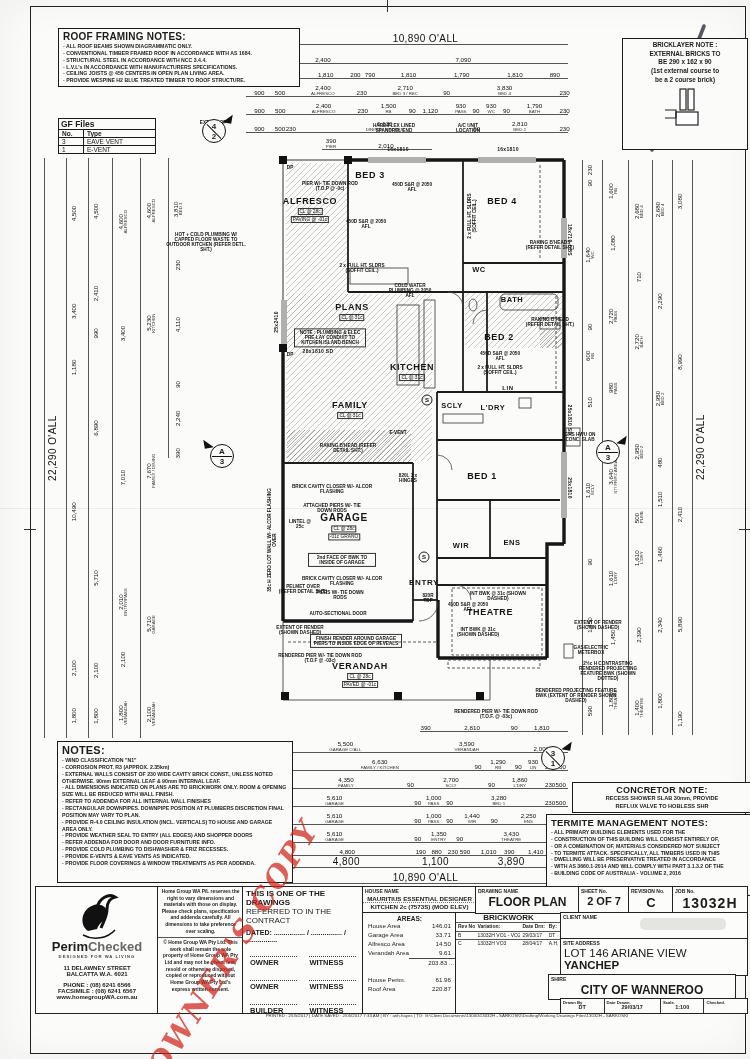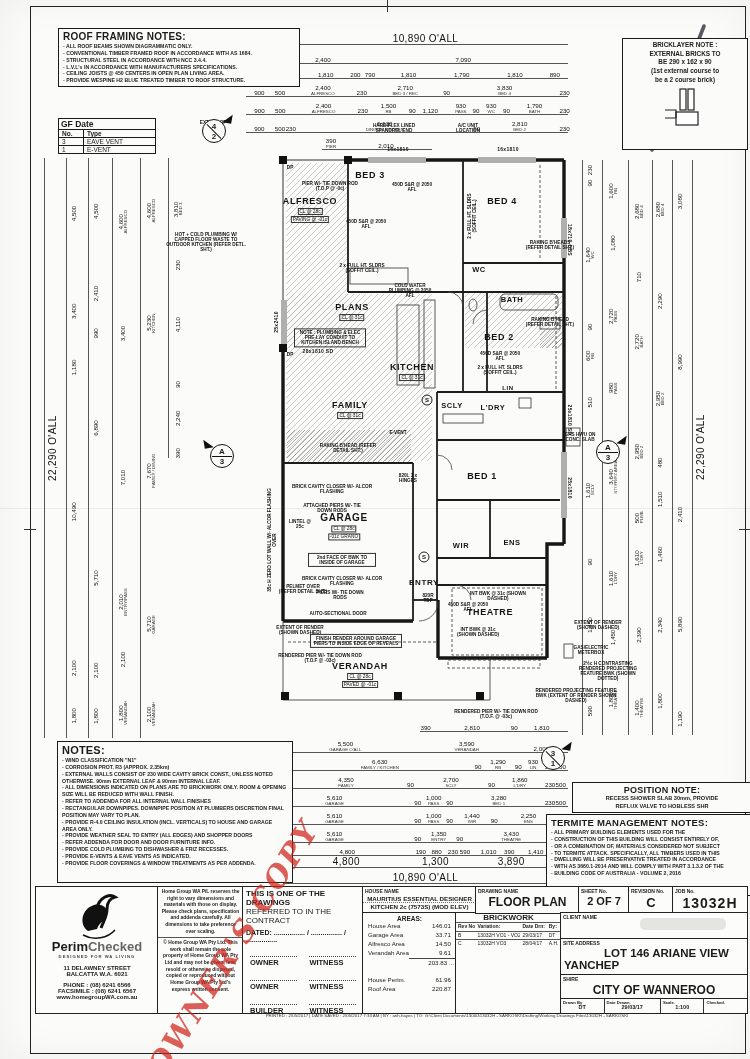--- a/index.html
+++ b/index.html
@@ -188,21 +188,21 @@
         <li>ALL ROOF BEAMS SHOWN DIAGRAMMATIC ONLY.</li>
         <li>CONVENTIONAL TIMBER FRAMED ROOF IN ACCORDANCE WITH AS 1684.</li>
         <li>STRUCTURAL STEEL IN ACCORDANCE WITH NCC 3.4.4.</li>
         <li>L.V.L's IN ACCORDANCE WITH MANUFACTURERS SPECIFICATIONS.</li>
         <li>CEILING JOISTS @ 450 CENTERS IN OPEN PLAN LIVING AREA.</li>
         <li>PROVIDE WESPINE H2 BLUE TREATED TIMBER TO ROOF STRUCTURE.</li>
       </ul>
   </div>
 
   <div class="mini-table" style="left:58px;top:118px;width:96px;">
-    <div class="tt">GF Date</div>
+    <div class="tt">GF Files</div>
     <div class="mt-row">
       <span style="font-weight:bold">No.</span>
       <span style="font-weight:bold;flex:1">Type</span>
     </div>
     <div>
         <div class="mt-row">
           <span>3</span>
           <span style="flex:1">EAVE VENT</span>
         </div>
         <div class="mt-row">
@@ -990,21 +990,21 @@
   <div class="drow big" style="left:250px;top:852px;width:318px;height:15px;">
       <span class="dcell" style="flex: 900 1 0px;">
         <span class="dv">900</span>
         <span class="dl"></span>
       </span>
       <span class="dcell" style="flex: 4800 1 0px;">
         <span class="dv">4,800</span>
         <span class="dl"></span>
       </span>
       <span class="dcell" style="flex: 1300 1 0px;">
-        <span class="dv">1,300</span>
+        <span class="dv">1,100</span>
         <span class="dl"></span>
       </span>
       <span class="dcell" style="flex: 3890 1 0px;">
         <span class="dv">3,890</span>
         <span class="dl"></span>
       </span>
     </div>
   <div class="drow big" style="left:283px;top:868px;width:285px;height:15px;justify-content:center;">
       <span class="dcell" style="flex: 10890 1 0px;">
         <span class="dv">10,890 O'ALL</span>
@@ -1269,21 +1269,21 @@
         <li>PROVIDE R-4.0 CEILING INSULATION (INCL. VERTICALS) TO HOUSE AND GARAGE AREA ONLY.</li>
         <li>PROVIDE WEATHER SEAL TO ENTRY (ALL EDGES) AND SHOPPER DOORS</li>
         <li>REFER ADDENDA FOR DOOR AND DOOR FURNITURE INFO.</li>
         <li>PROVIDE COLD PLUMBING TO DISHWASHER &amp; FRIZ RECESSES.</li>
         <li>PROVIDE E-VENTS &amp; EAVE VENTS AS INDICATED.</li>
         <li>PROVIDE FLOOR COVERINGS &amp; WINDOW TREATMENTS AS PER ADDENDA.</li>
       </ul>
   </div>
 
   <div class="box center" style="left:572px;top:782px;width:170px;">
-    <div class="box-title" style="font-size:9px;">POSITION NOTE:</div>
+    <div class="box-title" style="font-size:9px;">CONCRETOR NOTE:</div>
     <ul class="blines" style="font-size:5.6px;">
         <li style="font-size:5.6px;">RECESS SHOWER SLAB 30mm, PROVIDE</li>
         <li style="font-size:5.6px;">REFLUX VALVE TO HOBLESS SHR</li>
       </ul>
   </div>
 
   <div class="box" style="left:546px;top:814px;width:196px;height:76px;">
     <div class="box-title" style="font-size:9.5px;">TERMITE MANAGEMENT NOTES:</div>
     <ul class="note-lines" style="font-size:4.8px;">
         <li>ALL PRIMARY BUILDING ELEMENTS USED FOR THE</li>
@@ -1420,24 +1420,24 @@
     <div class="val-lg" style="font-size:14px;letter-spacing:1px;">13032H</div>
   </div>
 
   <div class="tb" style="left:560px;top:912px;width:186px;height:26px;">
     <span class="lbl">CLIENT NAME</span>
     <div style="font-size:9px;font-weight:bold;"></div>
   </div>
   <div class="redact"></div>
   <div class="tb" style="left:560px;top:938px;width:186px;height:36px;">
     <span class="lbl">SITE ADDRESS</span>
-    <div style="font-size:11.5px;font-weight:bold;padding-left:3px;margin-left:40px;">LOT 146 ARIANE VIEW</div>
+    <div style="font-size:11.5px;font-weight:normal;padding-left:3px;">LOT 146 ARIANE VIEW</div>
     <div style="font-size:11.5px;font-weight:bold;padding-left:3px;">YANCHEP</div>
   </div>
-  <div class="tb" style="left:560px;top:974px;width:186px;height:24px;">
+  <div class="tb" style="left:548px;top:974px;width:186px;height:24px;">
     <span class="lbl">SHIRE</span>
     <div style="font-size:12px;font-weight:bold;text-align:center;">CITY OF WANNEROO</div>
   </div>
   <div class="tb" style="left:560px;top:998px;width:186px;height:14px;display:flex;">
     <div style="flex:1;border-right:.7px solid #333;">
         <span class="lbl" style="font-size:4.2px;">Drawn By</span>
         <span style="font-size:5.5px;font-weight:bold;display:block;text-align:center;margin-top:-2px;">DT</span>
       </div>
     <div style="flex:1.3;border-right:.7px solid #333;">
         <span class="lbl" style="font-size:4.2px;">Date Drawn.</span>

